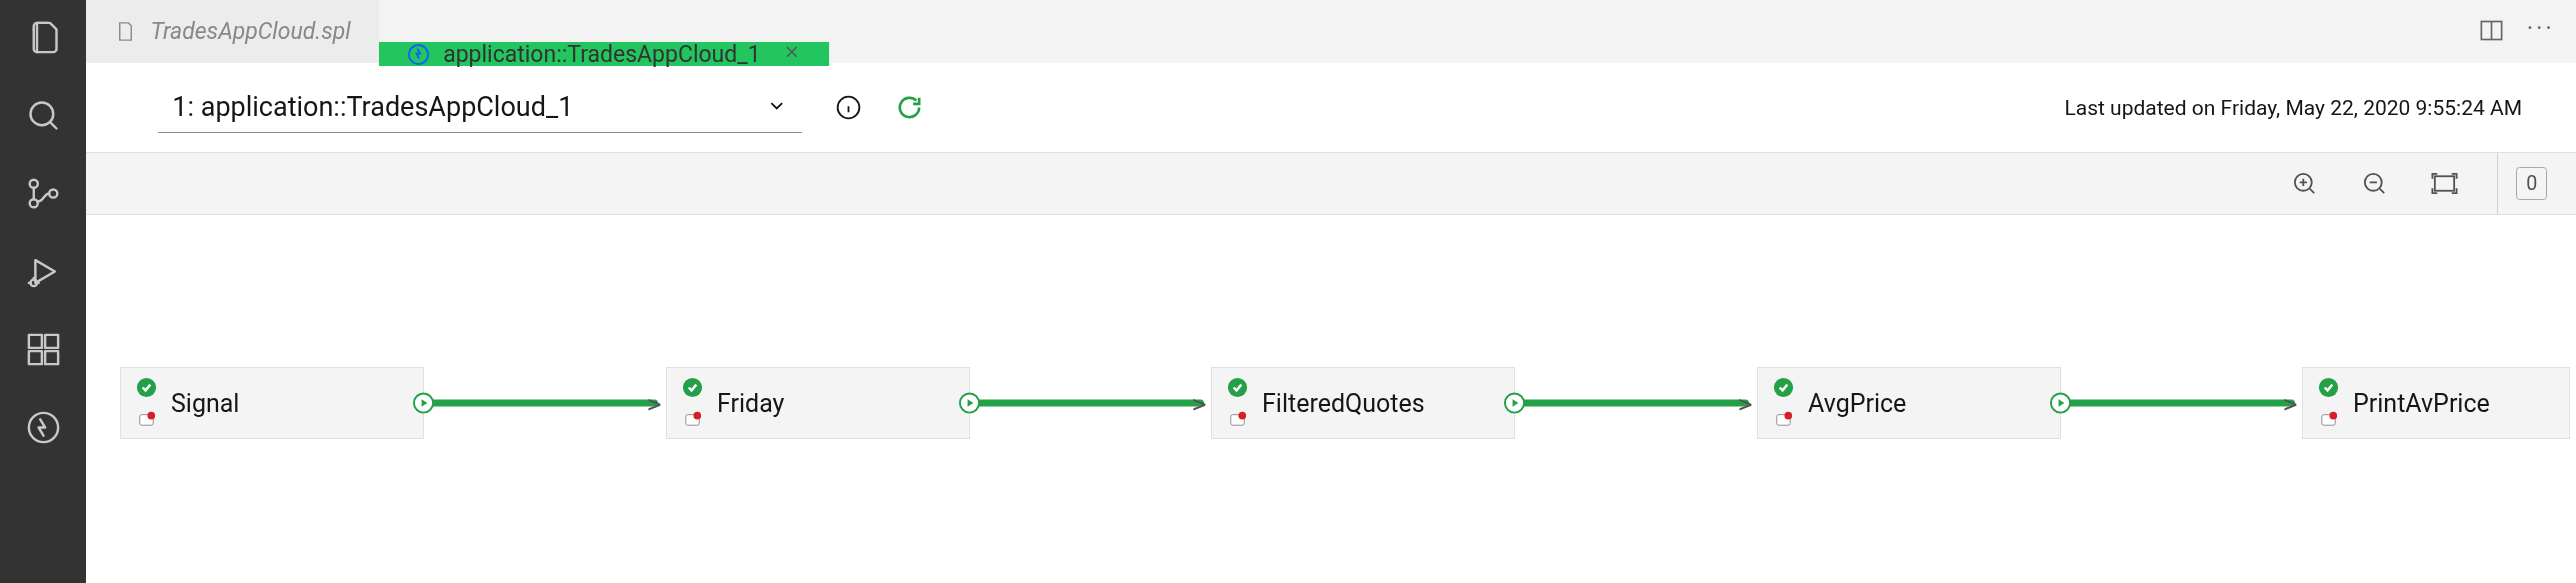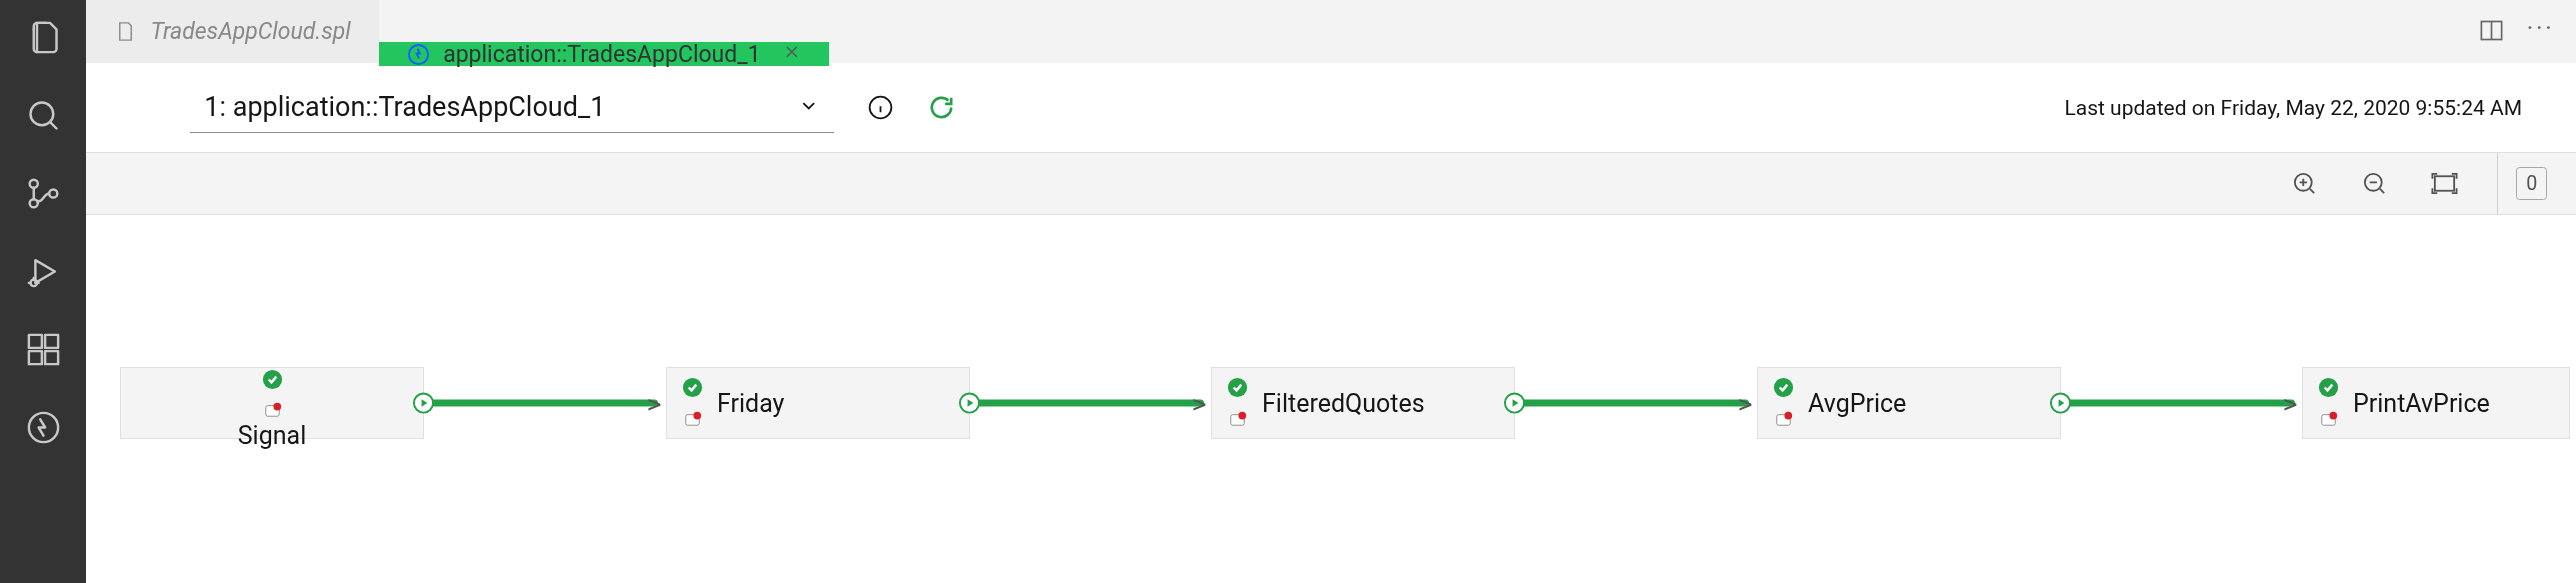--- a/index.html
+++ b/index.html
@@ -86,21 +86,21 @@
     }
     .tab-actions-right svg{
       width:27px;height:27px;stroke:#666;fill:none;stroke-width:1.5;cursor:pointer;
     }
     .tab-actions-right .dots{letter-spacing:2.7px;color:#666;font-size:25px;cursor:pointer;padding-bottom:5.4px;}
     
     .subheader{
       height:89px;
       display:flex;
       align-items:center;
-      padding:0 54px 0 104px;
+      padding:0 54px 0 72px;
     }
     .selector{
       height:50px;
       width:644px;
       display:flex;
       align-items:center;
       justify-content:space-between;
       border-bottom:0.9px solid #8c8c8c;
       padding:0 14.3px;
       font-size:27px;
@@ -335,21 +335,21 @@
     </span>
   </div>
 
   <div class="canvas">
 
     <div class="link" style="left:322px; width:250px; top:188px;"></div>
     <div class="link" style="left:868px; width:250px; top:188px;"></div>
     <div class="link" style="left:1413px; width:250px; top:188px;"></div>
     <div class="link" style="left:1959px; width:250px; top:188px;"></div>
 
-    <div class="node" style="left:34px; top:152px; width:304px;flex-direction:column;">
+    <div class="node" style="left:34px; top:152px; width:304px;">
       <div class="badges">
         <span class="badge-ok"><svg viewBox="0 0 24 24">
               <circle cx="12" cy="12" r="10" fill="#24a148"></circle>
               <path d="m8 12 3 3 5-6" stroke="#fff" stroke-width="2.5" fill="none"></path>
             </svg></span>
         <span class="badge-pkg"><svg viewBox="0 0 24 24">
               <rect x="5" y="8" width="14" height="11" rx="2" fill="#fff" stroke="#8a8a8a"></rect>
               <circle cx="17" cy="9" r="4" fill="#da1e28"></circle>
             </svg></span>
       </div>

